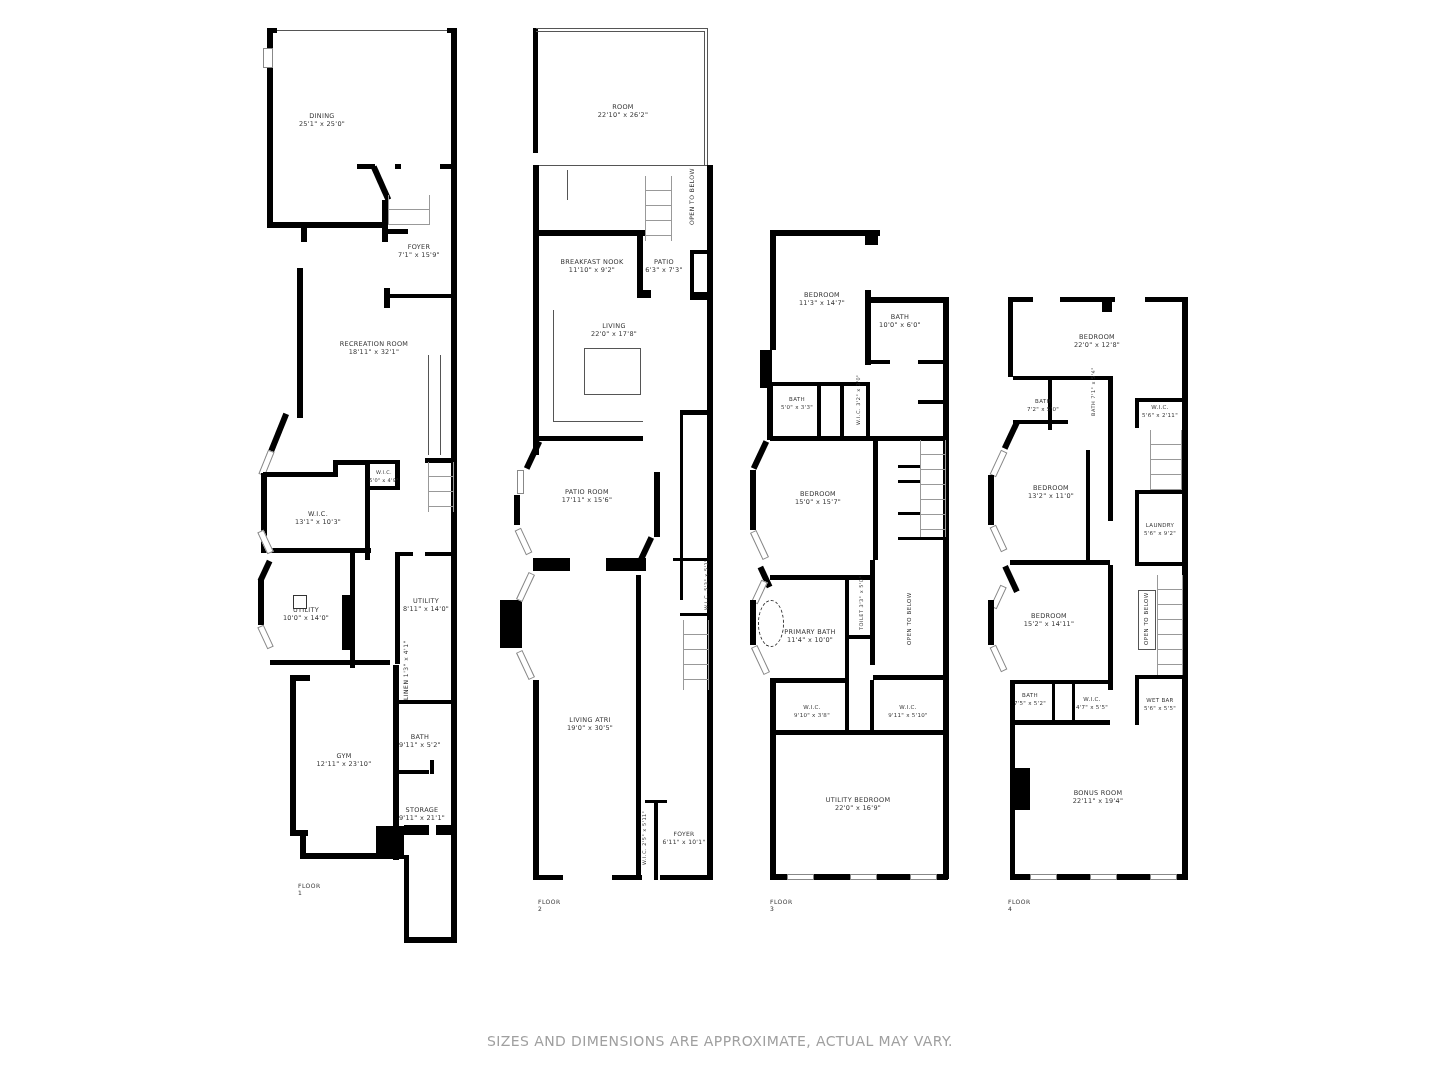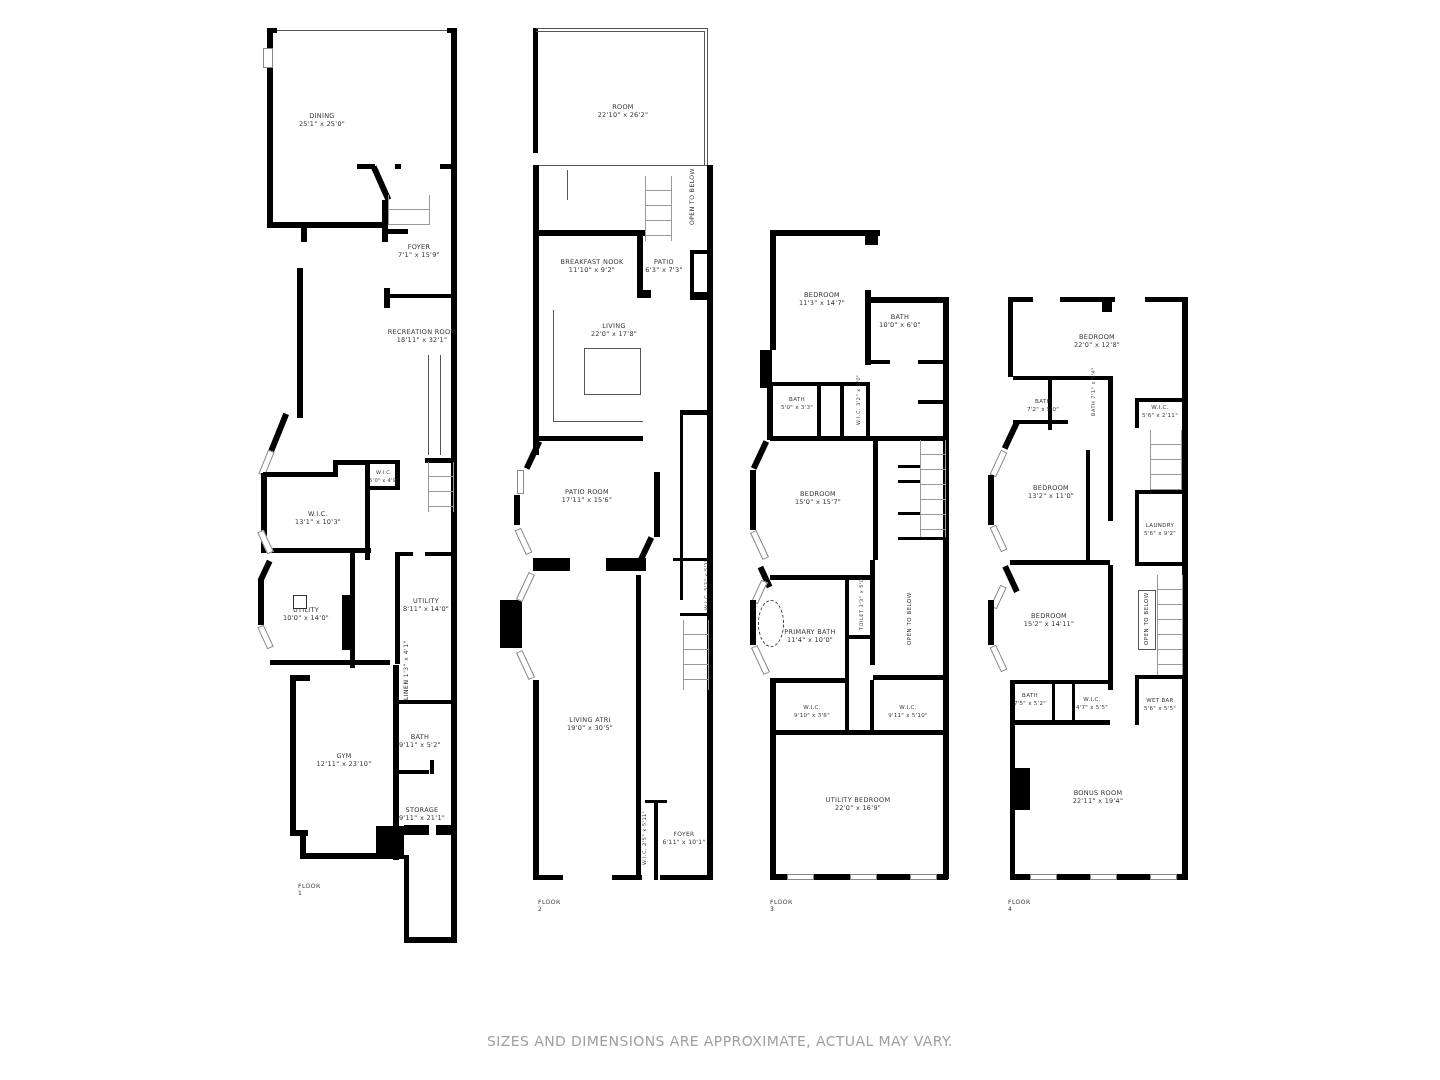--- a/index.html
+++ b/index.html
@@ -63,21 +63,21 @@
   <div class="w" style="left:333px;top:460px;width:35px;height:5px;"></div>
   <div class="w" style="left:365px;top:460px;width:5px;height:100px;"></div>
   <div class="w" style="left:365px;top:460px;width:34px;height:4px;"></div>
   <div class="w" style="left:395px;top:460px;width:5px;height:30px;"></div>
   <div class="w" style="left:365px;top:486px;width:34px;height:4px;"></div>
   <div class="w" style="left:425px;top:458px;width:32px;height:5px;"></div>
   <div class="w" style="left:451px;top:298px;width:6px;height:645px;"></div>
   <div class="thin" style="left:428px;top:355px;width:1px;height:100px;"></div>
   <div class="thin" style="left:440px;top:355px;width:1px;height:100px;"></div>
   <div class="stairs" style="left:428px;top:462px;width:24px;height:50px;"></div>
-  <div class="label" style="left:374px;top:328px;margin-left:48px;">
+  <div class="label" style="left:374px;top:340px;">
     <span class="n">RECREATION ROOM</span>
       <span class="d">18'11" x 32'1"</span>
   </div>
   <div class="label" style="left:384px;top:468px;font-size:5px;">
     <span class="n">W.I.C.</span>
       <span class="d">5'0" x 4'9"</span>
   </div>
   <div class="label" style="left:318px;top:510px;">
     <span class="n">W.I.C.</span>
       <span class="d">13'1" x 10'3"</span>

